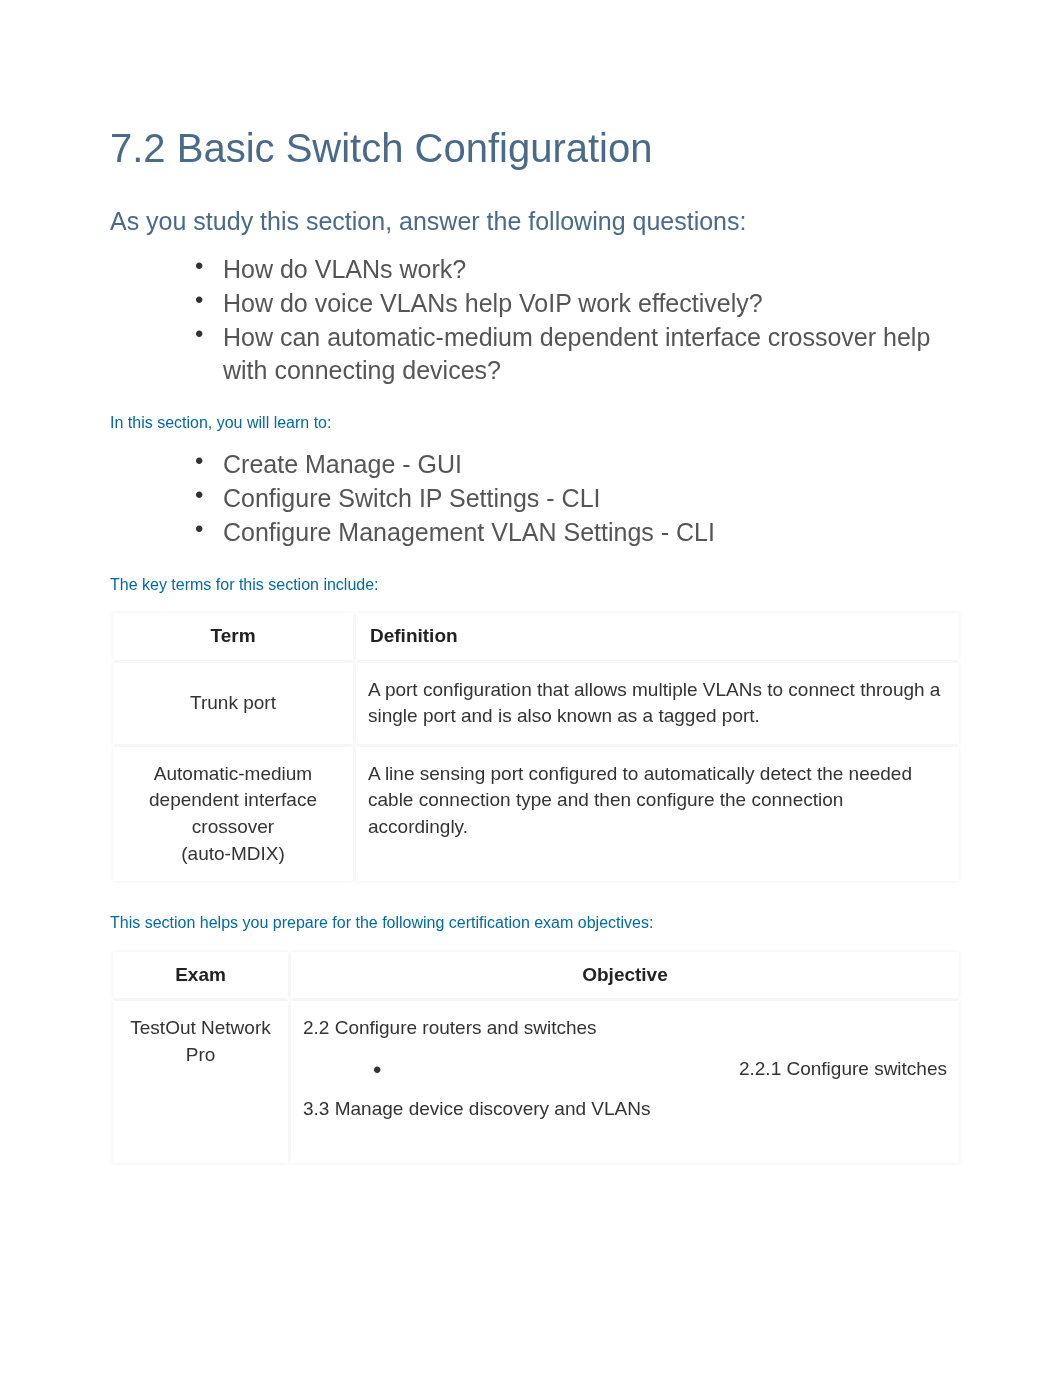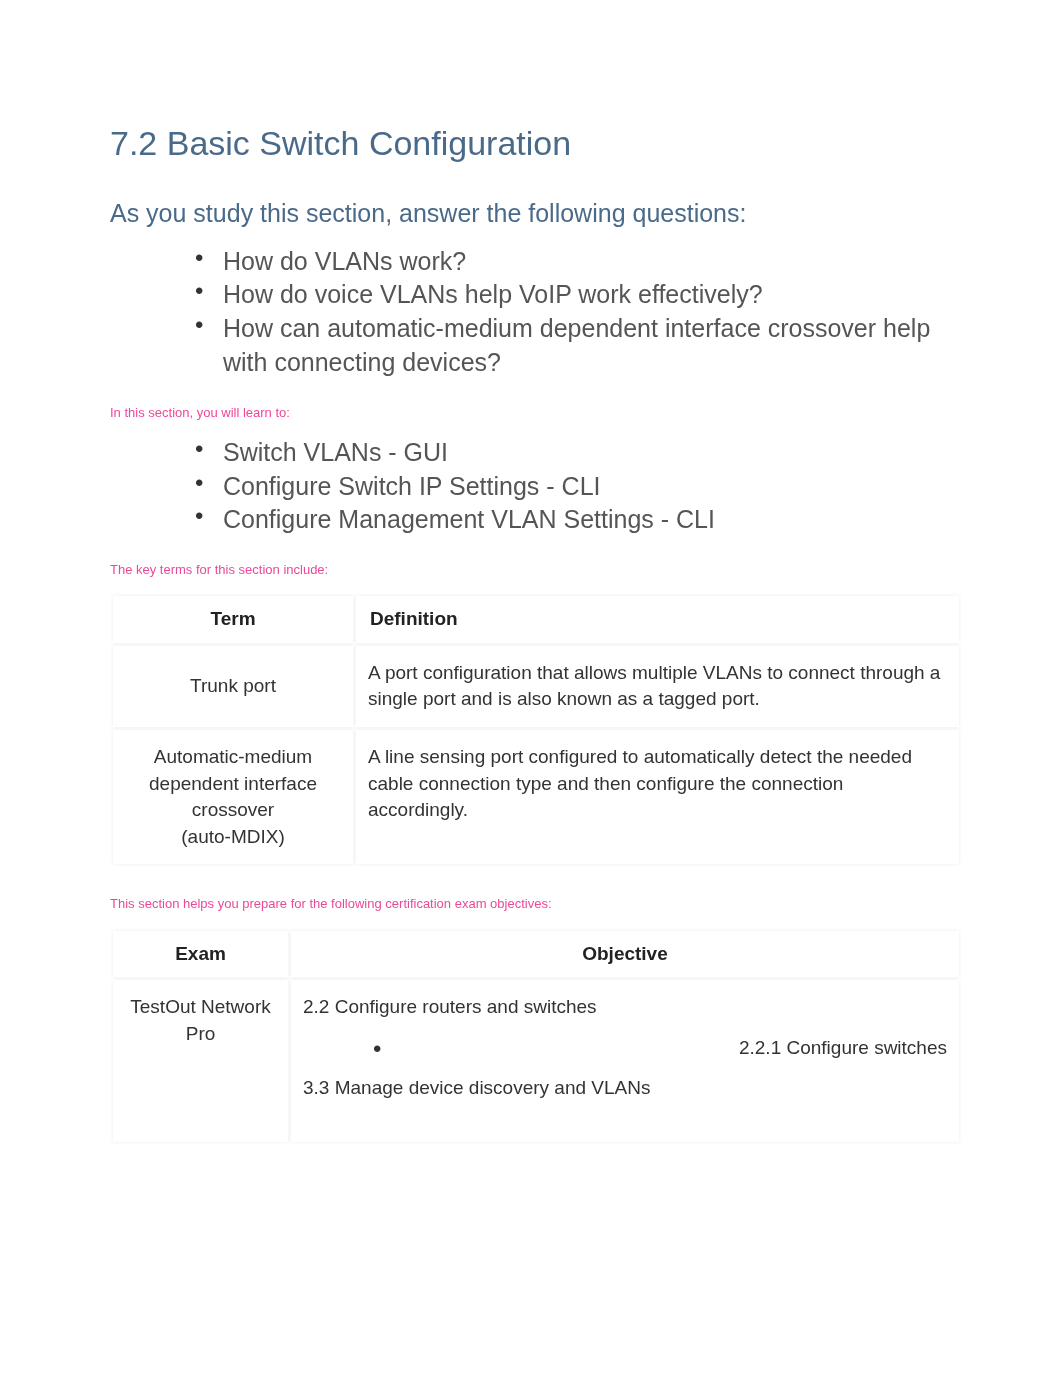--- a/index.html
+++ b/index.html
@@ -7,21 +7,21 @@
     font-family: Arial, Helvetica, sans-serif;
     background: #ffffff;
     width: 1062px;
     padding: 120px 100px 80px 110px;
     color: #333;
     font-size: 19px;
     line-height: 1.4;
   }
   h1 {
     color: #4a6a8a;
-    font-size: 34px;
+    font-size: 40px;
     font-weight: 400;
     margin-bottom: 28px;
   }
   .intro-text {
     color: #4a6a8a;
     font-size: 25px;
     margin-bottom: 14px;
   }
   ul.bullet-list {
     list-style: none;
@@ -37,22 +37,22 @@
   }
   ul.bullet-list li::before {
     content: "•";
     position: absolute;
     left: 0;
     top: -3px;
     font-size: 24px;
     color: #333;
   }
   .section-text {
-    color: #ec4899;
-    font-size: 13px;
+    color: #0369a1;
+    font-size: 16px;
     margin-top: 24px;
     margin-bottom: 14px;
   }
   table {
     width: 100%;
     border-collapse: separate;
     border-spacing: 3px;
     margin-bottom: 28px;
     margin-top: 6px;
   }
@@ -108,21 +108,21 @@
 
 <ul class="bullet-list">
   <li>How do VLANs work?</li>
   <li>How do voice VLANs help VoIP work effectively?</li>
   <li>How can automatic-medium dependent interface crossover help with connecting devices?</li>
 </ul>
 
 <p class="section-text">In this section, you will learn to:</p>
 
 <ul class="bullet-list">
-  <li>Switch VLANs - GUI</li>
+  <li>Create Manage - GUI</li>
   <li>Configure Switch IP Settings - CLI</li>
   <li>Configure Management VLAN Settings - CLI</li>
 </ul>
 
 <p class="section-text">The key terms for this section include:</p>
 
 <table>
   <thead>
     <tr>
       <th class="left-head">Term</th>

